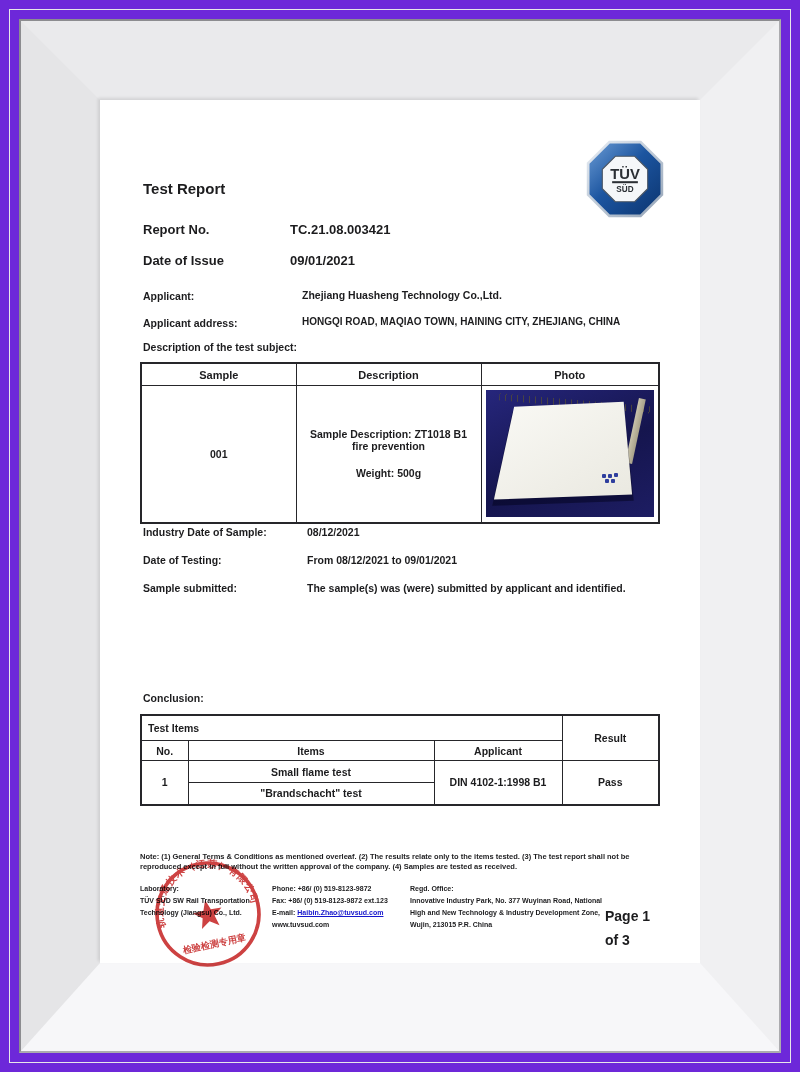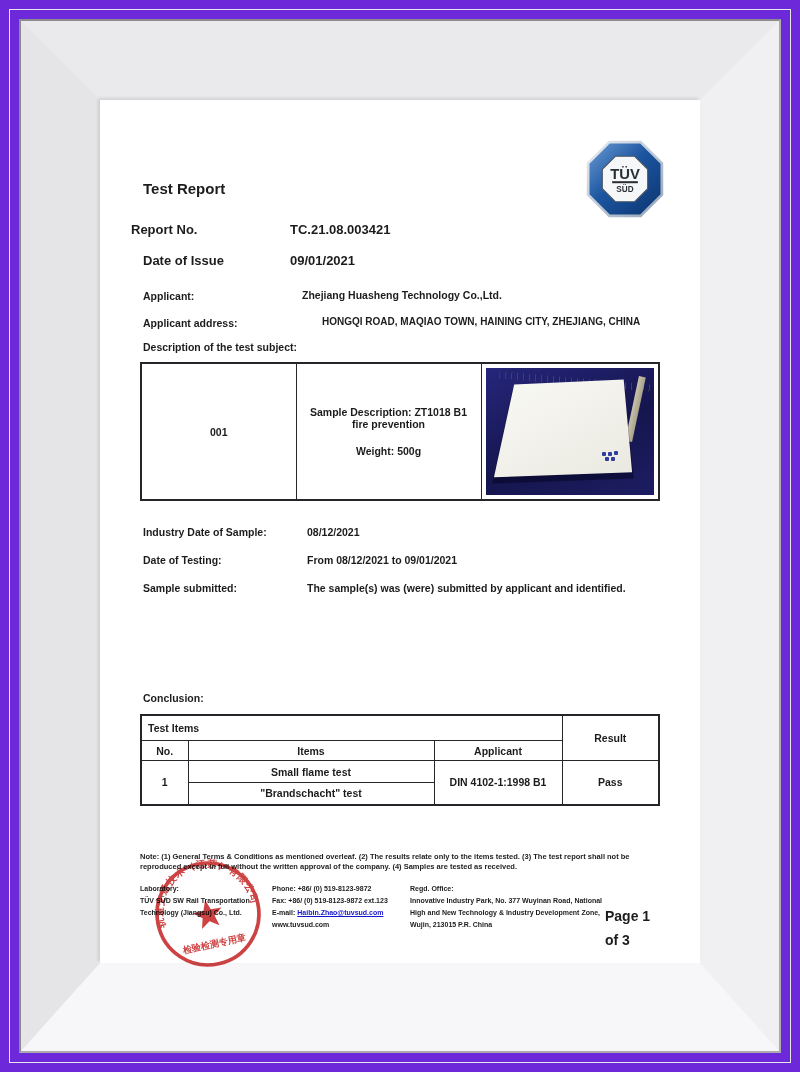--- a/index.html
+++ b/index.html
@@ -9,21 +9,21 @@
   .groove{position:absolute;inset:19px;border-style:solid;border-width:2px;
           border-color:#8c8c90 #ababaf #ababaf #8c8c90;}
   .mat{position:absolute;inset:21px;border-style:solid;
        border-width:79px 79px 88px 79px;
        border-color:#eaeaec #f0f0f2 #f7f7f9 #e5e5e7;background:transparent;}
   .doc{position:absolute;left:100px;top:100px;width:600px;height:863px;background:#ffffff;
        box-shadow:-2px -2px 3px rgba(0,0,0,0.10);}
   .abs{position:absolute;}
   .t15{font-size:15px;} .t13{font-size:13px;}
   .t10{font-size:10.5px;} .t7{font-size:7.5px;line-height:1.28;}
-  .nowrap{white-space:nowrap;margin-left:20px;}
+  .nowrap{white-space:nowrap;}
 
   
   .logo{position:absolute;top:40px;right:36px;width:78px;height:78px;}
 
   
   table{border-collapse:collapse;}
   .sample-table{position:absolute;left:40px;top:262px;width:518px;table-layout:fixed;
                 border:2px solid #26262a;font-size:10.5px;}
   .sample-table th,.sample-table td{border:1px solid #26262a;text-align:center;vertical-align:middle;}
   .sample-table th{height:19px;font-size:11px;}
@@ -95,41 +95,46 @@
         <polygon points="30.5,4.5 69.5,4.5 95.5,30.5 95.5,69.5 69.5,95.5 30.5,95.5 4.5,69.5 4.5,30.5" fill="url(#gBlue)"></polygon>
         <polygon points="37.6,20.9 62.4,20.9 79.1,37.6 79.1,62.4 62.4,79.1 37.6,79.1 20.9,62.4 20.9,37.6" fill="#f5f7f9" stroke="#4a5563" stroke-width="1.4"></polygon>
         <text x="50" y="50" text-anchor="middle" font-size="19" font-weight="bold" fill="#2b2f34" font-family="'Liberation Sans',sans-serif">TÜV</text>
         <rect x="33.5" y="52.8" width="33" height="2.6" fill="#2b2f34"></rect>
         <text x="50" y="66.5" text-anchor="middle" font-size="10.5" font-weight="bold" fill="#2b2f34" font-family="'Liberation Sans',sans-serif">SÜD</text>
       </svg>
     </div>
 
     <div class="abs t15" style="left:43px;top:80px;">Test Report</div>
 
-    <div class="abs t13" style="left:31px;top:122px;">Report No.</div>
+    <div class="abs t13" style="left:43px;top:122px;">Report No.</div>
     <div class="abs t13" style="left:190px;top:122px;">TC.21.08.003421</div>
 
     <div class="abs t13" style="left:43px;top:153px;">Date of Issue</div>
     <div class="abs t13" style="left:190px;top:153px;">09/01/2021</div>
 
     <div class="abs t10" style="left:43px;top:190px;">Applicant:</div>
     <div class="abs t10" style="left:202px;top:189px;">Zhejiang Huasheng Technology Co.,Ltd.</div>
 
     <div class="abs t10" style="left:43px;top:217px;">Applicant address:</div>
     <div class="abs t10 nowrap" style="left:202px;top:216px;font-size:10px;">HONGQI ROAD, MAQIAO TOWN, HAINING CITY, ZHEJIANG, CHINA</div>
 
     <div class="abs t10" style="left:43px;top:241px;">Description of the test subject:</div>
 
     <table class="sample-table">
       <colgroup>
           <col style="width:155px">
           <col style="width:185px">
           <col style="width:178px">
         </colgroup>
       <tbody>
+          <tr>
+        <th>Sample</th>
+        <th>Description</th>
+        <th>Photo</th>
+      </tr>
       <tr class="body-row">
         <td>001</td>
         <td class="desc-cell">
           <div class="desc-stack">
             <div>Sample Description: ZT1018 B1 fire prevention</div>
             <div>Weight: 500g</div>
           </div>
         </td>
         <td class="photo-cell">
           <div class="photo">

